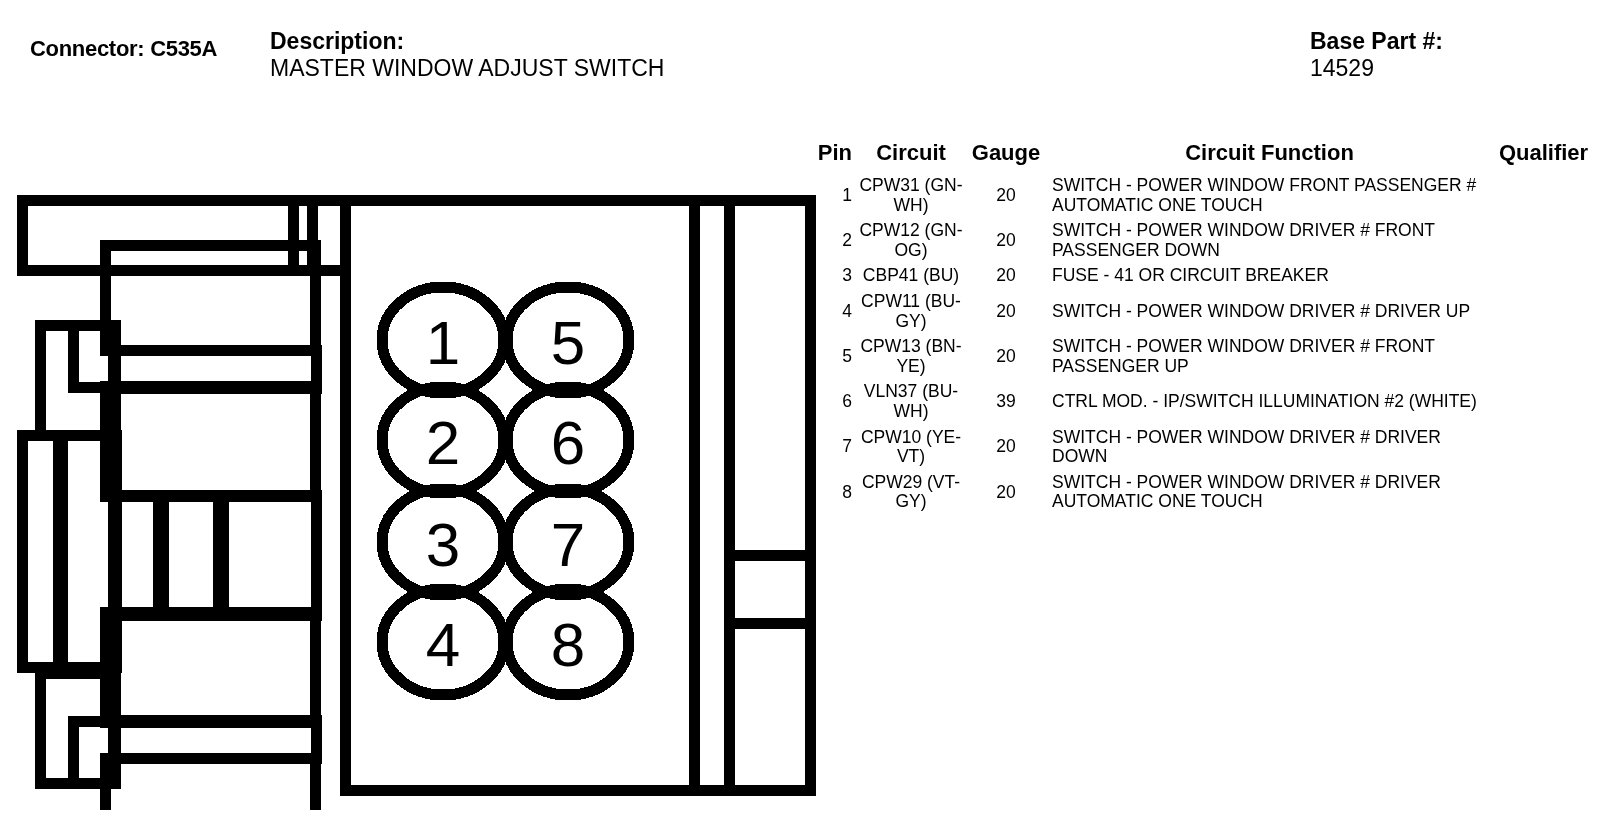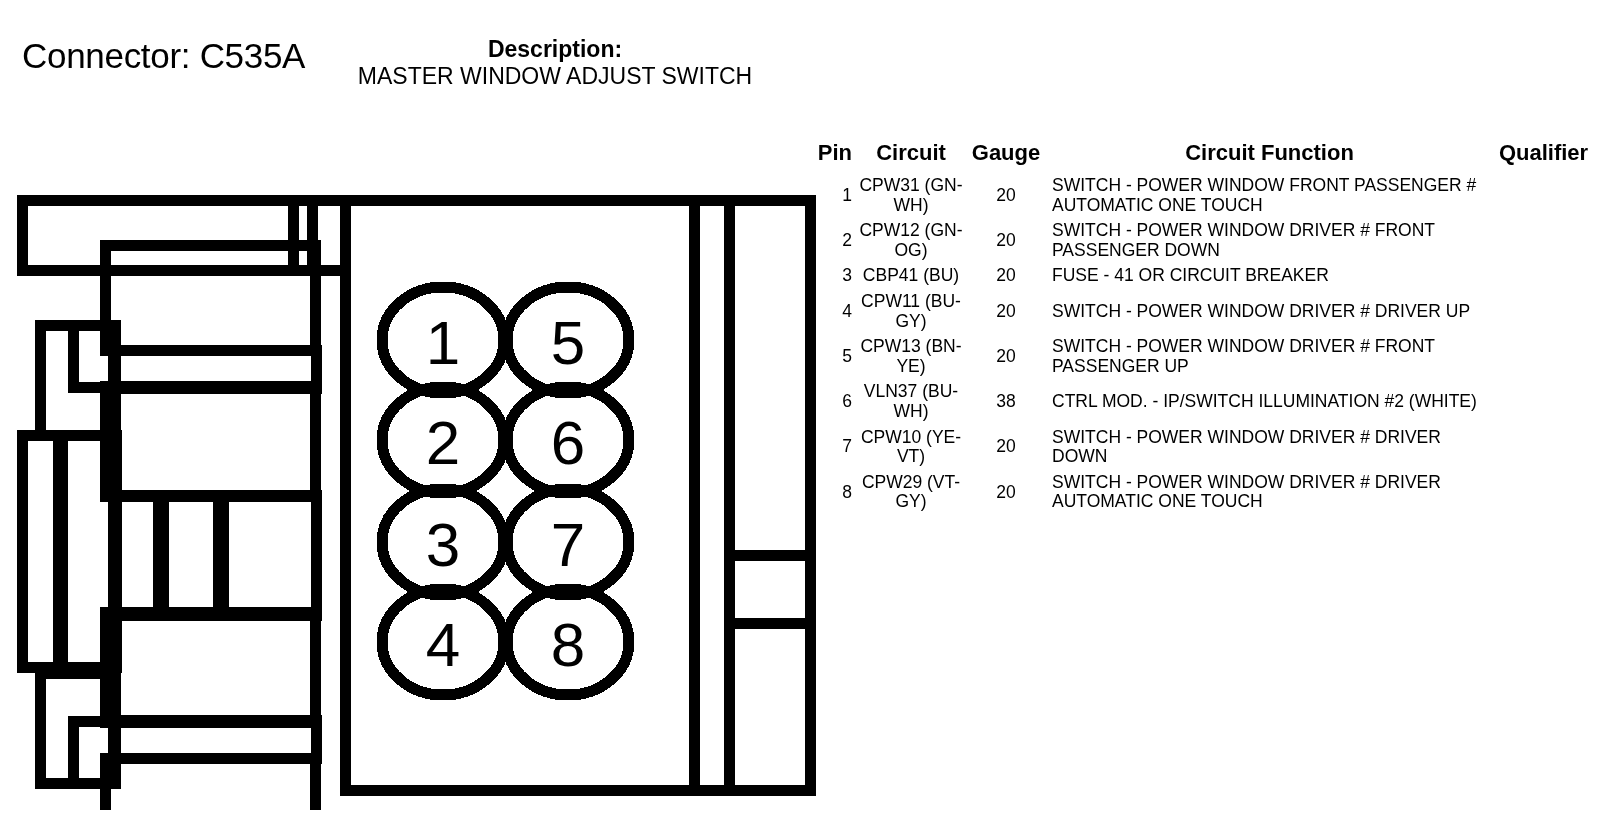--- a/index.html
+++ b/index.html
@@ -1,23 +1,23 @@
 <!DOCTYPE html>
 <html><head>
 <meta charset="utf-8">
 <style>
   html,body{margin:0;padding:0;background:#ffffff;}
   body{width:1600px;height:822px;position:relative;overflow:hidden;
        font-family:"Liberation Sans",sans-serif;color:#000;}
 
   
   .hdr{position:absolute;top:0;left:0;width:1600px;height:120px;}
-  .hdr-connector{position:absolute;left:22px;top:36px;font-size:35px;font-weight:normal;
+  .hdr-connector{position:absolute;left:30px;top:36px;font-size:22px;font-weight:bold;
                  letter-spacing:-0.3px;white-space:nowrap;}
-  .hdr-block{position:absolute;text-align:center;margin-top:8px;}
+  .hdr-block{position:absolute;}
   .hdr-lbl{font-size:23px;font-weight:bold;line-height:1.18;white-space:nowrap;}
   .hdr-val{font-size:23px;font-weight:normal;line-height:1.18;white-space:nowrap;}
   #desc-block{left:270px;top:28px;width:570px;}
   #harn-block{left:880px;top:28px;width:250px;}
   #part-block{left:1310px;top:28px;width:275px;}
 
   
   #connector-drawing{position:absolute;left:0px;top:150px;width:830px;height:660px;}
   #connector-drawing svg{display:block;}
 
@@ -41,20 +41,24 @@
 
 <div class="hdr">
   <div class="hdr-connector">Connector: C535A</div>
 
   <div class="hdr-block" id="desc-block">
     <div class="hdr-lbl">Description:</div>
     <div class="hdr-val">MASTER WINDOW ADJUST SWITCH</div>
   </div>
 
 
+  <div class="hdr-block" id="part-block">
+    <div class="hdr-lbl">Base Part #:</div>
+    <div class="hdr-val">14529</div>
+  </div>
 </div>
 
 <div id="connector-drawing">
 <svg width="830" height="660" viewBox="0 0 830 660" xmlns="http://www.w3.org/2000/svg">
   <g fill="none" stroke="#000000" stroke-width="11" shape-rendering="crispEdges">
 
     <rect x="345" y="50" width="465" height="590"></rect>
 
     <rect x="22" y="50" width="290" height="70"></rect>
 
@@ -156,21 +160,21 @@
       <tr>
         <td class="c-pin">5</td>
         <td class="c-cir">CPW13 (BN-YE)</td>
         <td class="c-gau">20</td>
         <td class="c-fun">SWITCH - POWER WINDOW DRIVER # FRONT PASSENGER UP</td>
         <td class="c-qua"></td>
       </tr>
       <tr>
         <td class="c-pin">6</td>
         <td class="c-cir">VLN37 (BU-WH)</td>
-        <td class="c-gau">38</td>
+        <td class="c-gau">39</td>
         <td class="c-fun">CTRL MOD. - IP/SWITCH ILLUMINATION #2 (WHITE)</td>
         <td class="c-qua"></td>
       </tr>
       <tr>
         <td class="c-pin">7</td>
         <td class="c-cir">CPW10 (YE-VT)</td>
         <td class="c-gau">20</td>
         <td class="c-fun">SWITCH - POWER WINDOW DRIVER # DRIVER DOWN</td>
         <td class="c-qua"></td>
       </tr>

